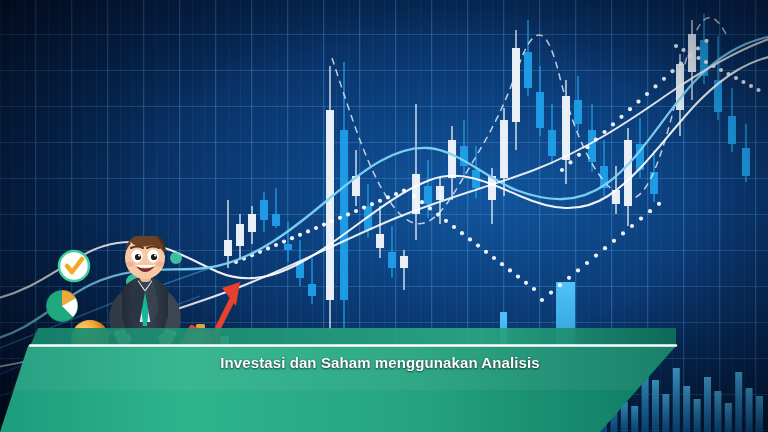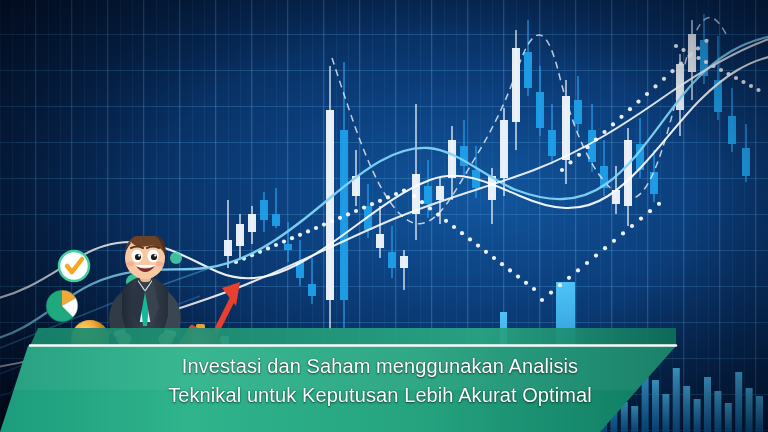--- a/index.html
+++ b/index.html
@@ -33,21 +33,21 @@
     background:radial-gradient(ellipse 78% 80% at 55% 45%, rgba(0,0,0,0) 45%, rgba(2,8,24,.55) 85%, rgba(1,5,16,.85) 100%);
     pointer-events:none;
   }
   svg.layer { position:absolute; left:0; top:0; width:768px; height:432px; overflow:visible; }
 
   
   #banner-wrap { position:absolute; left:0; top:316px; width:768px; height:116px; }
   #banner-text {
     position:absolute; left:120px; top:36px; width:520px;
     text-align:center; color:#ffffff;
-    font-size:20px; font-weight:normal; line-height:1.45;
+    font-size:15px; font-weight:bold; line-height:1.45;
     letter-spacing:.1px;
     text-shadow:0 1px 2px rgba(0,40,30,.75), 0 0 1px rgba(0,0,0,.6);
   }
   #banner-text .line { display:block; white-space:nowrap; }
 
   
   #scene { position:absolute; left:26px; top:236px; width:230px; height:196px; }
 </style>
 </head>
 <body>
@@ -491,17 +491,16 @@
       <path d="M38,12 L676,12 L676,30 L30,30 Z" fill="url(#bannerTop)" opacity=".92"></path>
 
       <path d="M28,30 L676,30 L600,116 L0,116 Z" fill="url(#bannerG)"></path>
 
       <path d="M30,29.5 L676,29.5" stroke="#ffffff" stroke-width="2.4" stroke-linecap="round"></path>
 
       <path d="M28,30 L676,30 L636,74 L12,74 Z" fill="#ffffff" opacity=".05"></path>
     </svg>
     <div id="banner-text">
       <span class="line">Investasi dan Saham menggunakan Analisis</span>
-      <span class="line">Teknikal untuk Keputusan Lebih Akurat Optimal</span>
     </div>
   </div>
 
 </div>
 
 </body></html>

